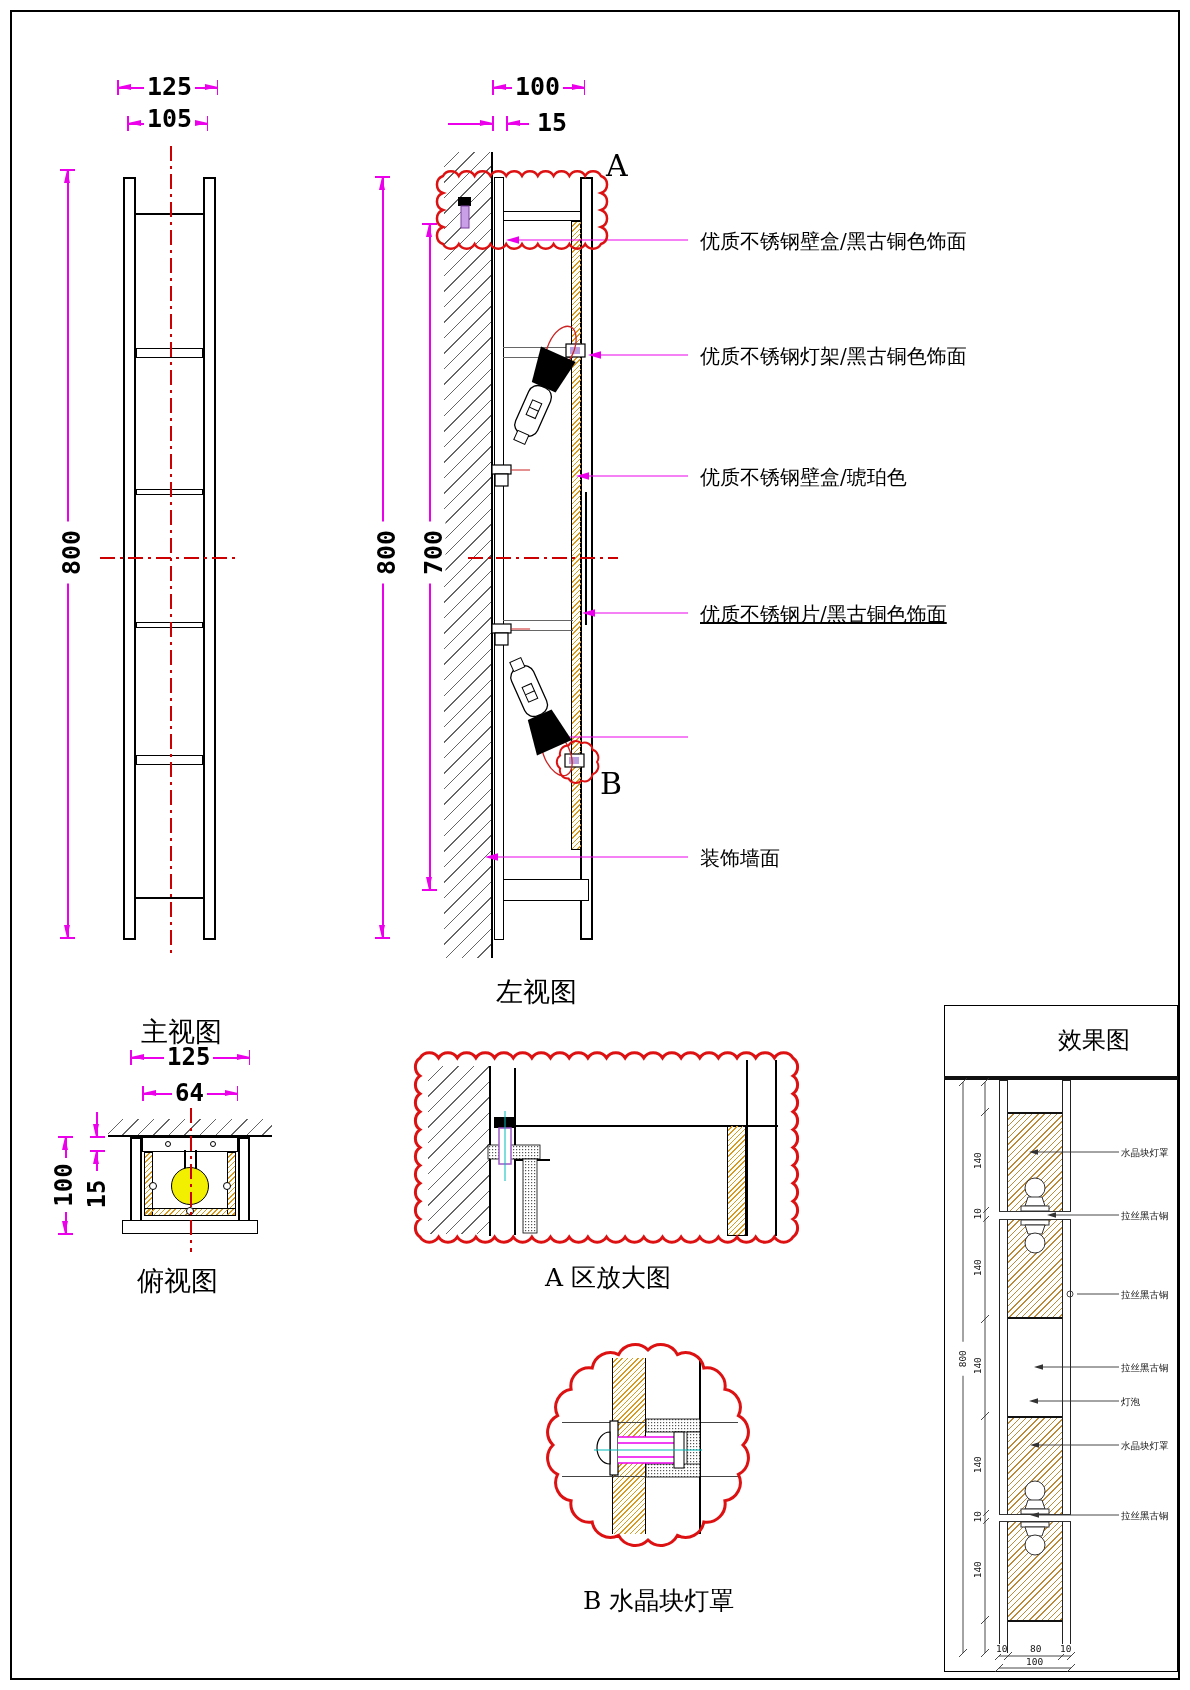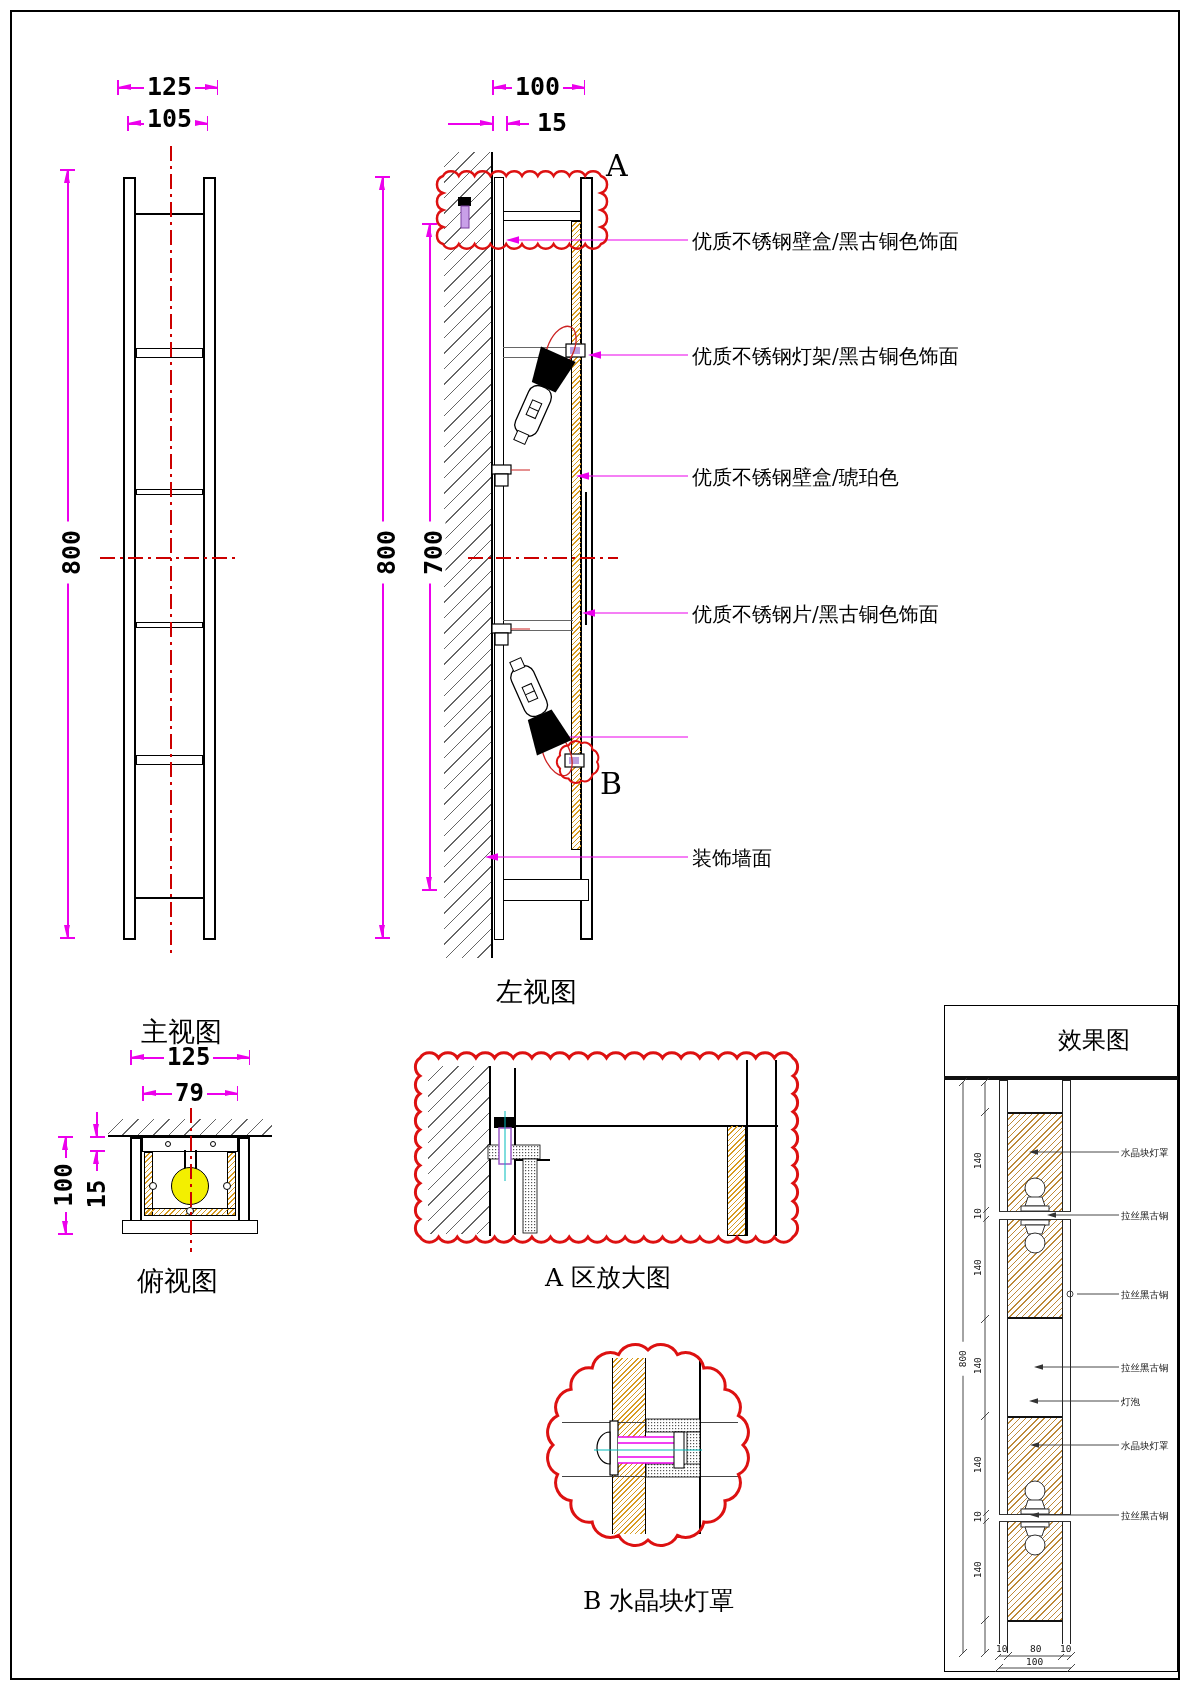--- a/index.html
+++ b/index.html
@@ -19,21 +19,21 @@
   .arr.R{border-width:3.5px 0 3.5px 13px;border-left-color:var(--dim);}
   .arr.U{border-width:0 3.5px 13px 3.5px;border-bottom-color:var(--dim);}
   .arr.D{border-width:13px 3.5px 0 3.5px;border-top-color:var(--dim);}
   .dnum{position:absolute;font-family:"DejaVu Sans Mono",monospace;font-weight:bold;
         font-size:25px;line-height:1;color:#000;background:#fff;padding:0 3px;
         white-space:nowrap;z-index:8;}
   .dnum.v{transform:rotate(-90deg);text-align:center;}
   .dnum.s{font-size:24px;}
   .cn{position:absolute;color:#000;white-space:nowrap;z-index:8;}
   .vlabel{font-size:27px;}
-  .callout{font-size:20px;}
+  .callout{font-size:20px;margin-left:8px;}
   .box{position:absolute;border:2px solid #000;background:#fff;box-sizing:border-box;}
   .box15{position:absolute;border:1.5px solid #000;background:#fff;box-sizing:border-box;}
   .box1{position:absolute;border:1px solid #222;background:#fff;box-sizing:border-box;}
   .hatch-amber{position:absolute;background-image:repe<!---->ating-linear-gradient(135deg, rgba(0,0,0,0) 0 4.6px, var(--amber) 4.6px 5.8px);}
   .hatch-amber-d{position:absolute;background-image:repeating-linear-gradient(135deg, rgba(0,0,0,0) 0 2.6px, #d79a1e 2.6px 3.7px);}
   .hatch-wall{position:absolute;background-image:repeating-linear-gradient(135deg, rgba(0,0,0,0) 0 10px, var(--wallh) 10px 11px);}
   .hatch-eff{position:absolute;background-image:repeating-linear-gradient(135deg, rgba(0,0,0,0) 0 3.4px, var(--effg) 3.4px 4.4px);}
   .clv{position:absolute;width:1.5px;background-image:repeating-linear-gradient(180deg, var(--cl) 0 15px, rgba(0,0,0,0) 15px 20px, var(--cl) 20px 23px, rgba(0,0,0,0) 23px 28px);}
   .clh{position:absolute;height:1.5px;background-image:repeating-linear-gradient(90deg, var(--cl) 0 15px, rgba(0,0,0,0) 15px 20px, var(--cl) 20px 23px, rgba(0,0,0,0) 23px 28px);}
   .eff-num{position:absolute;font-size:9.5px;font-family:"DejaVu Sans Mono",monospace;
@@ -137,37 +137,37 @@
     <span class="dnum v" style="left:402px;top:540px;width:56px;">700</span>
 
     <span class="cn" style="left:606px;top:148px;font-size:30px;">A</span>
     <span class="cn" style="left:600px;top:766px;font-size:30px;">B</span>
     <span class="cn vlabel" style="left:496px;top:974px;">左视图</span>
   </div>
 
   <span class="cn callout" style="left:692px;top:228px;">优质不锈钢壁盒/黑古铜色饰面</span>
   <span class="cn callout" style="left:692px;top:343px;">优质不锈钢灯架/黑古铜色饰面</span>
   <span class="cn callout" style="left:692px;top:464px;">优质不锈钢壁盒/琥珀色</span>
-  <span class="cn callout" style="left:692px;top:601px;">优质不锈钢片/黑古铜色饰面</span>
+  <span class="cn callout" style="left:692px;top:601px;text-decoration:underline;">优质不锈钢片/黑古铜色饰面</span>
   <span class="cn callout" style="left:692px;top:845px;">装饰墙面</span>
 
   <div style="position:absolute;inset:0;">
     <div class="dln" style="left:131px;top:1057px;width:119px;height:1.5px;"></div>
     <div class="tickv" style="left:130px;top:1050px;"></div>
     <div class="tickv" style="left:248.5px;top:1050px;"></div>
     <div class="arr L" style="left:131px;top:1054px;"></div>
     <div class="arr R" style="left:237px;top:1054px;"></div>
     <span class="dnum s" style="left:164px;top:1045px;">125</span>
 
     <div class="dln" style="left:143px;top:1093px;width:95px;height:1.5px;"></div>
     <div class="tickv" style="left:142px;top:1086px;"></div>
     <div class="tickv" style="left:236.5px;top:1086px;"></div>
     <div class="arr L" style="left:143px;top:1090px;"></div>
     <div class="arr R" style="left:225px;top:1090px;"></div>
-    <span class="dnum s" style="left:172px;top:1081px;">79</span>
+    <span class="dnum s" style="left:172px;top:1081px;">64</span>
 
     <div class="hatch-wall" style="left:108px;top:1119px;width:164px;height:17px;"></div>
     <div class="ln" style="left:108px;top:1135px;width:164px;height:2px;"></div>
     <div class="box" style="left:130px;top:1137px;width:12px;height:85px;"></div>
     <div class="box" style="left:238px;top:1137px;width:12px;height:85px;"></div>
     <div class="box15" style="left:142px;top:1137px;width:96px;height:15px;"></div>
     <div class="circ" style="left:165px;top:1141px;width:6px;height:6px;border-width:1px;"></div>
     <div class="circ" style="left:210px;top:1141px;width:6px;height:6px;border-width:1px;"></div>
     <div class="hatch-amber-d" style="left:144px;top:1152px;width:9px;height:64px;border:1px solid #000;box-sizing:border-box;"></div>
     <div class="hatch-amber-d" style="left:227px;top:1152px;width:9px;height:64px;border:1px solid #000;box-sizing:border-box;"></div>

